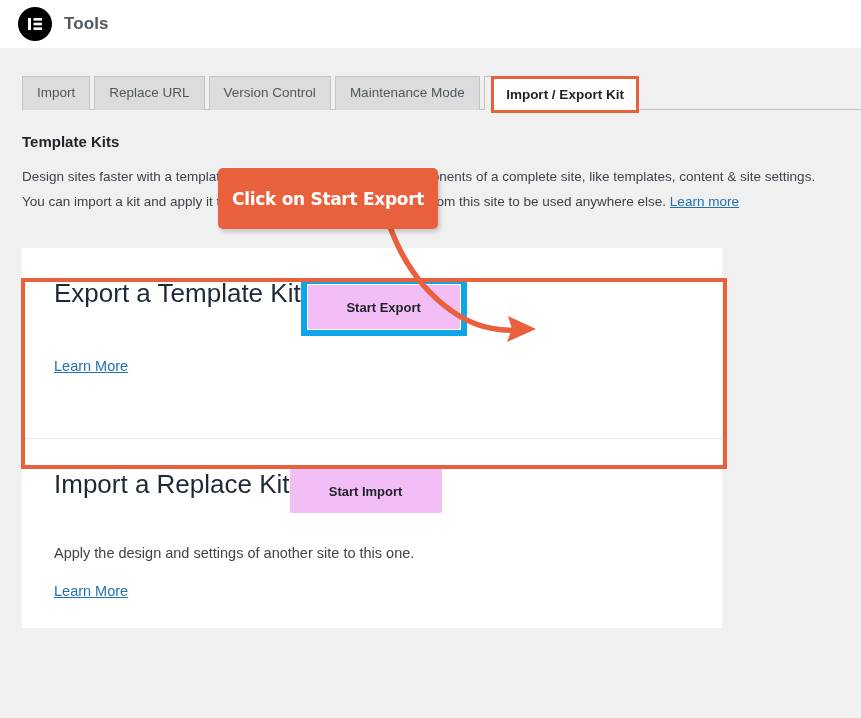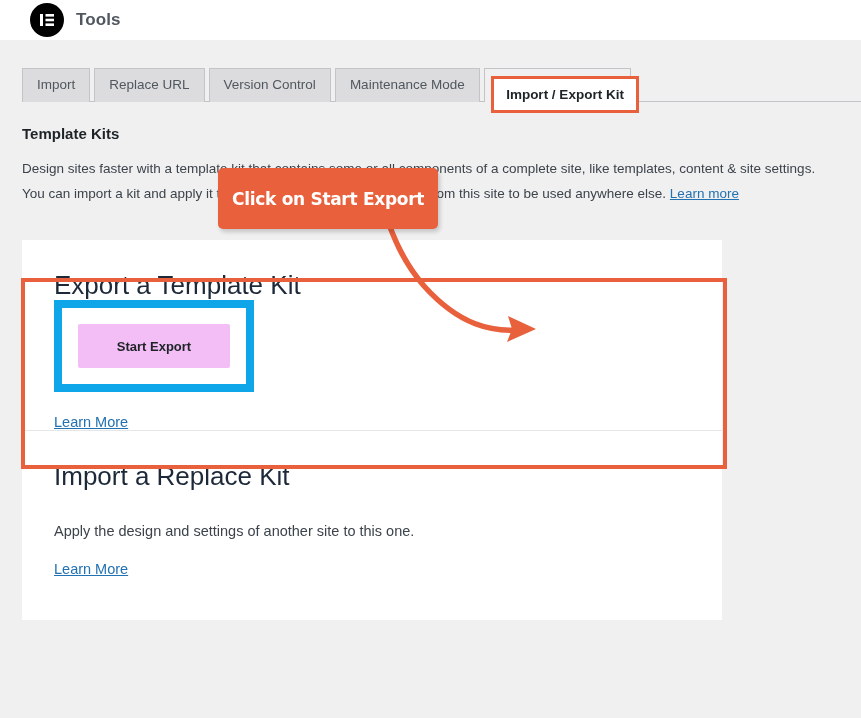--- a/index.html
+++ b/index.html
@@ -11,25 +11,25 @@
     height: 718px;
     background: #f0f0f1;
     font-family: "Liberation Sans", sans-serif;
     overflow: hidden;
     position: relative;
     -webkit-font-smoothing: antialiased;
   }
 
   
   .header {
-    height: 40px;
+    height: 48px;
     background: #ffffff;
     display: flex;
     align-items: center;
-    padding-left: 30px;
+    padding-left: 18px;
     box-sizing: border-box;
   }
   .logo-mark {
     width: 34px;
     height: 34px;
     border-radius: 50%;
     background: #000000;
     display: flex;
     align-items: center;
     justify-content: center;
@@ -142,22 +142,21 @@
     box-sizing: border-box;
     position: relative;
     height: 190px;
   }
   .card + .card {
     border-top: 1px solid #e6e6e6;
   }
   .card-head {
     display: flex;
     align-items: flex-start;
-    justify-content: space-between;
-    flex-direction: column;
+    justify-content: flex-start;
   }
   .card-title {
     font-size: 26px;
     font-weight: normal;
     color: #1d2939;
     margin: 0;
     line-height: 30px;
   }
   .card-desc {
     font-size: 14.5px;
@@ -178,22 +177,22 @@
     height: 44px;
     font-size: 13px;
     font-weight: bold;
     color: #1d2327;
     font-family: "Liberation Sans", sans-serif;
     cursor: pointer;
     border-radius: 2px;
   }
   
   .btn-ring {
-    border: 8px solid #0ea5e9;
-    padding: 16px;
+    border: 6px solid #0ea5e9;
+    padding: 1px;
     display: inline-block;
     line-height: 0;
     box-sizing: content-box;
   }
   .btn-ring .kit-btn { display: block; }
 
   
   .card-highlight {
     position: absolute;
     left: 21px;
@@ -282,20 +281,21 @@
         <span class="btn-ring">
           <button class="kit-btn">Start Export</button>
         </span>
       </div>
       <a class="card-link" href="#">Learn More</a>
     </div>
 
     <div class="card">
       <div class="card-head">
         <h2 class="card-title">Import a Replace Kit</h2>
+        <button class="kit-btn">Start Import</button>
       </div>
       <p class="card-desc">Apply the design and settings of another site to this one.</p>
       <a class="card-link" href="#">Learn More</a>
     </div>
 
   </div>
 </div>
 
 <div class="card-highlight"></div>
 

